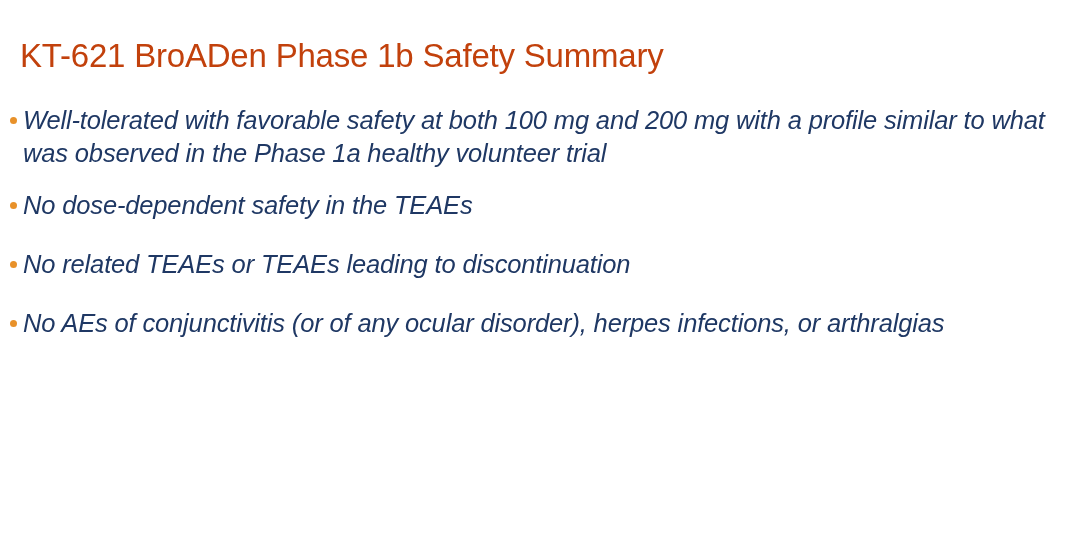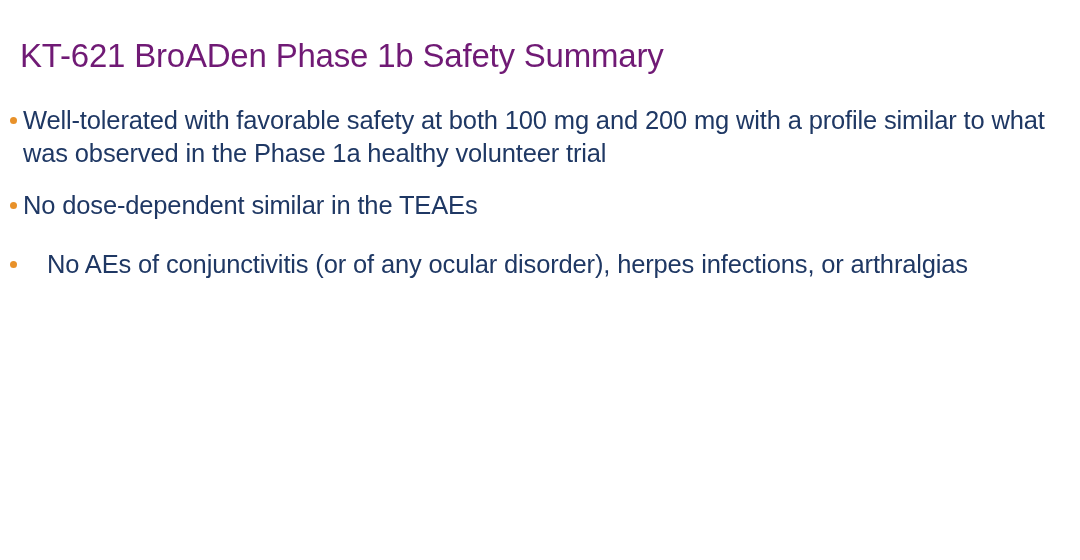--- a/index.html
+++ b/index.html
@@ -26,21 +26,21 @@
   
   .slide-title {
     position: absolute;
     left: 20px;
     top: 14px;
     width: 1040px;
     font-size: 33px;
     line-height: 40px;
     font-weight: 400;
     letter-spacing: -0.2px;
-    color: #701a75;
+    color: #c2410c;
     white-space: nowrap;
   }
 
   
   .bullet-list {
     position: absolute;
     left: 10px;
     top: 104px;
     width: 1050px;
     margin: 0;
@@ -73,46 +73,51 @@
     left: 0;
     top: 13px;
     width: 7px;
     height: 7px;
     border-radius: 50%;
     background: #E8912A;
   }
 
   .bullet-text {
     display: block;
+    font-style: italic;
   }
 
   
   .bullet-item.w-first .bullet-text { max-width: 1032px; }
-  .bullet-item.w-fifth .bullet-text { max-width: 950px; margin-left: 24px; }
+  .bullet-item.w-fifth .bullet-text { max-width: 950px; }
 </style>
 </head>
 <body>
 
 <div class="slide">
 
   <h1 class="slide-title">KT-621 BroADen Phase 1b Safety Summary</h1>
 
   <ul class="bullet-list">
 
     <li class="bullet-item wraps w-first">
       <span class="bullet-marker"></span>
       <span class="bullet-text">Well-tolerated with favorable safety at both 100 mg and 200 mg with a profile similar to what was observed in the Phase 1a healthy volunteer trial</span>
     </li>
 
 
     <li class="bullet-item">
       <span class="bullet-marker"></span>
-      <span class="bullet-text">No dose-dependent similar in the TEAEs</span>
+      <span class="bullet-text">No dose-dependent safety in the TEAEs</span>
     </li>
 
+    <li class="bullet-item">
+      <span class="bullet-marker"></span>
+      <span class="bullet-text">No related TEAEs or TEAEs leading to discontinuation</span>
+    </li>
 
     <li class="bullet-item wraps w-fifth">
       <span class="bullet-marker"></span>
       <span class="bullet-text">No AEs of conjunctivitis (or of any ocular disorder), herpes infections, or arthralgias</span>
     </li>
 
 
   </ul>
 
 </div>

